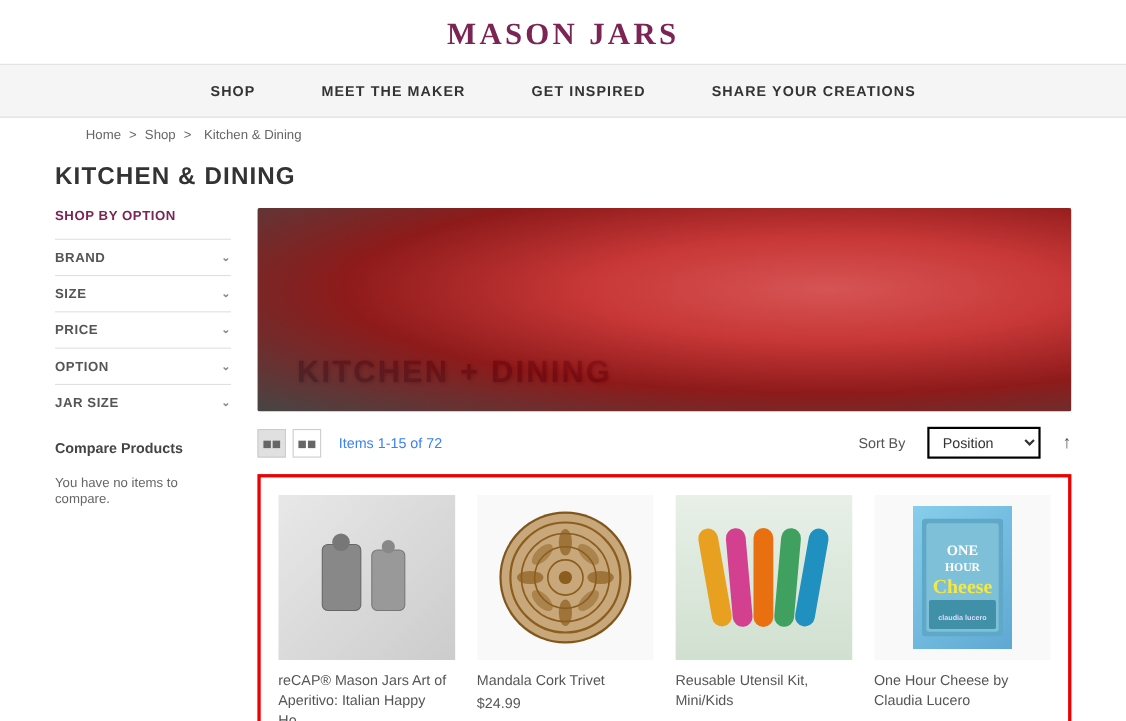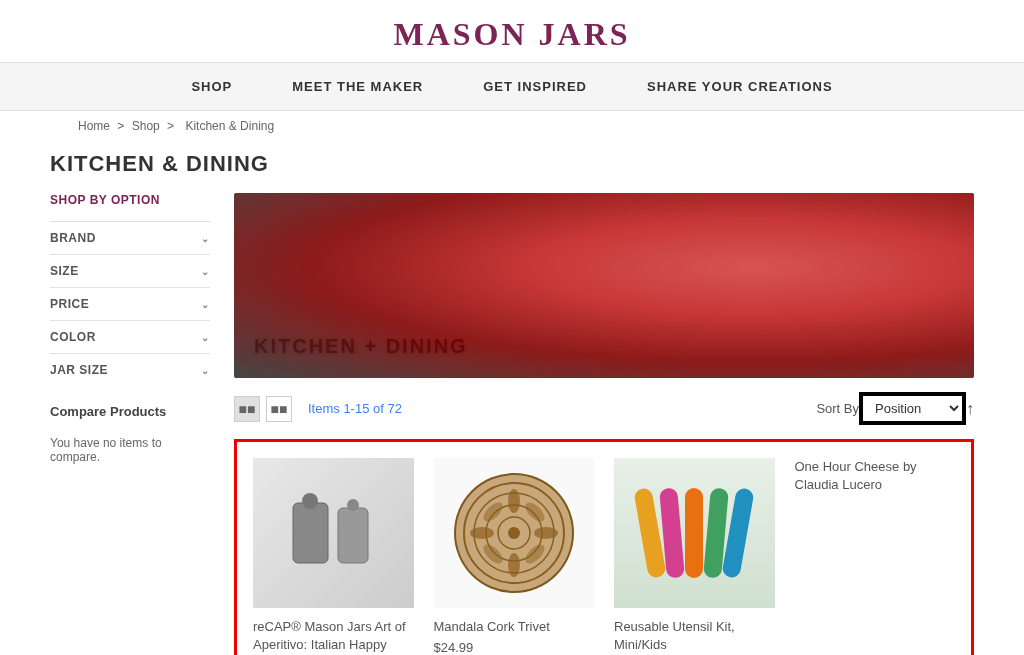--- a/index.html
+++ b/index.html
@@ -1,21 +1,21 @@
 <!DOCTYPE html>
 <html><head>
   <meta charset="utf-8">
   <style>
     * { box-sizing: border-box; margin: 0; padding: 0; }
     body { font-family: Arial, Helvetica, sans-serif; font-size: 13px; color: #333; background: #fff; }
 
     
     .site-header { text-align: center; padding: 18px 0 12px; border-bottom: 1px solid #e0e0e0; }
     .site-logo { display: inline-block; }
-    .logo-main { font-family: Georgia, serif; font-size: 32px; font-weight: bold; color: #7b2555; letter-spacing: 3px; display: block; line-height: 1; }
+    .logo-main { font-family: Georgia, serif; font-size: 28px; font-weight: bold; color: #7b2555; letter-spacing: 3px; display: block; line-height: 1; }
     .logo-sub { font-size: 11px; letter-spacing: 6px; color: #7b2555; display: block; margin-top: 2px; }
 
     
     .main-nav { background: #f5f5f5; display: flex; justify-content: center; gap: 60px; padding: 16px 0; border-bottom: 1px solid #ddd; }
     .main-nav a { text-decoration: none; color: #333; font-size: 13px; font-weight: bold; letter-spacing: 1px; }
 
     
     .breadcrumb { padding: 8px 78px; font-size: 12px; color: #666; }
     .breadcrumb a { color: #666; text-decoration: none; }
     .breadcrumb span { margin: 0 4px; }
@@ -36,33 +36,33 @@
     .compare-section { margin-top: 18px; }
     .compare-title { font-size: 13px; color: #444; font-weight: 600; margin-bottom: 17px; }
     .compare-note { font-size: 12px; color: #666; }
 
     
     .content-area { flex: 1; }
 
     
     .hero-banner { width: 100%; height: 185px; background: linear-gradient(135deg, #c8c8c8 0%, #888 50%, #444 100%); position: relative; overflow: hidden; margin-bottom: 14px; border-radius: 2px; }
     .hero-banner-inner { width: 100%; height: 100%; background: #b0b0b0; display: flex; align-items: flex-end; padding: 20px; }
-    .hero-text { font-size: 20px; font-weight: bold; color: #000000; text-shadow: 1px 1px 4px rgba(0,0,0,0.5); letter-spacing: 2px; }
+    .hero-text { font-size: 28px; font-weight: bold; color: #0c4a6e; text-shadow: 1px 1px 4px rgba(0,0,0,0.5); letter-spacing: 2px; margin-left: 16px; }
     .hero-img-overlay { position: absolute; top: 0; left: 0; width: 100%; height: 100%; background: 
       radial-gradient(ellipse at 70% 40%, #d44 0%, #c22 30%, #800 60%, #333 100%); opacity: 0.85; }
 
     
     .toolbar { display: flex; align-items: center; justify-content: space-between; margin-bottom: 14px; }
     .toolbar-left { display: flex; align-items: center; gap: 6px; }
     .view-btn { width: 26px; height: 26px; border: 1px solid #ccc; background: #fff; cursor: pointer; display: flex; align-items: center; justify-content: center; font-size: 14px; color: #666; }
     .view-btn.active { background: #e0e0e0; }
     .items-count { font-size: 13px; color: #3b82f6; margin-left: 10px; }
-    .toolbar-right { display: flex; align-items: center; gap: 0; justify-content: space-between; }
+    .toolbar-right { display: flex; align-items: center; gap: 20px; justify-content: space-between; }
     .sort-label { font-size: 13px; color: #555; }
-    .sort-select { border: 4px solid #000000; padding: 4px 24px 4px 8px; font-size: 13px; color: #333; background: #fff; cursor: pointer; appearance: auto; }
+    .sort-select { border: 2px solid #000000; padding: 4px 24px 4px 8px; font-size: 13px; color: #333; background: #fff; cursor: pointer; appearance: auto; }
     .sort-icon { font-size: 16px; color: #555; cursor: pointer; }
 
     
     .products-section { border: 3px solid #e00; padding: 16px; }
     .products-grid { display: grid; grid-template-columns: repeat(4, 1fr); gap: 20px; }
 
     .product-card { display: flex; flex-direction: column; }
     .product-img-wrap { position: relative; margin-bottom: 10px; background: #f9f9f9; display: flex; align-items: center; justify-content: center; height: 150px; overflow: hidden; }
 
     
@@ -113,21 +113,21 @@
     </div>
     <div class="filter-item">
       <span>SIZE</span>
       <span class="chevron">⌄</span>
     </div>
     <div class="filter-item">
       <span>PRICE</span>
       <span class="chevron">⌄</span>
     </div>
     <div class="filter-item">
-      <span>COLOR</span>
+      <span>OPTION</span>
       <span class="chevron">⌄</span>
     </div>
     <div class="filter-item">
       <span>JAR SIZE</span>
       <span class="chevron">⌄</span>
     </div>
 
     <div class="compare-section">
       <div class="compare-title">Compare Products</div>
       <div class="compare-note">You have no items to compare.</div>
@@ -221,20 +221,33 @@
               <div class="utensil" style="background:#2090c0; transform:rotate(10deg);"></div>
             </div>
           </div>
           <div class="product-name">
             <a href="#">Reusable Utensil Kit, Mini/Kids</a>
           </div>
 
         </div>
 
         <div class="product-card">
+          <div class="product-img-wrap">
+            <div class="prod-img-4">
+              <svg width="90" height="130" viewBox="0 0 90 130">
+                <rect x="0" y="0" width="90" height="130" rx="4" fill="#5fa8c8"></rect>
+                <rect x="5" y="5" width="80" height="120" rx="3" fill="#7ec0d8"></rect>
+                <text x="45" y="40" text-anchor="middle" font-size="16" font-weight="bold" fill="#fff" font-family="Georgia, serif">ONE</text>
+                <text x="45" y="58" text-anchor="middle" font-size="13" font-weight="bold" fill="#fff" font-family="Georgia, serif">HOUR</text>
+                <text x="45" y="82" text-anchor="middle" font-size="22" font-weight="bold" fill="#f5e840" font-family="Georgia, serif">Cheese</text>
+                <rect x="8" y="90" width="74" height="32" rx="2" fill="#4090a8"></rect>
+                <text x="45" y="112" text-anchor="middle" font-size="8" fill="#ddf" font-family="Arial">claudia lucero</text>
+              </svg>
+            </div>
+          </div>
           <div class="product-name">
             <a href="#">One Hour Cheese by Claudia Lucero</a>
           </div>
 
         </div>
 
       </div>
     </div>
 
   </main>

